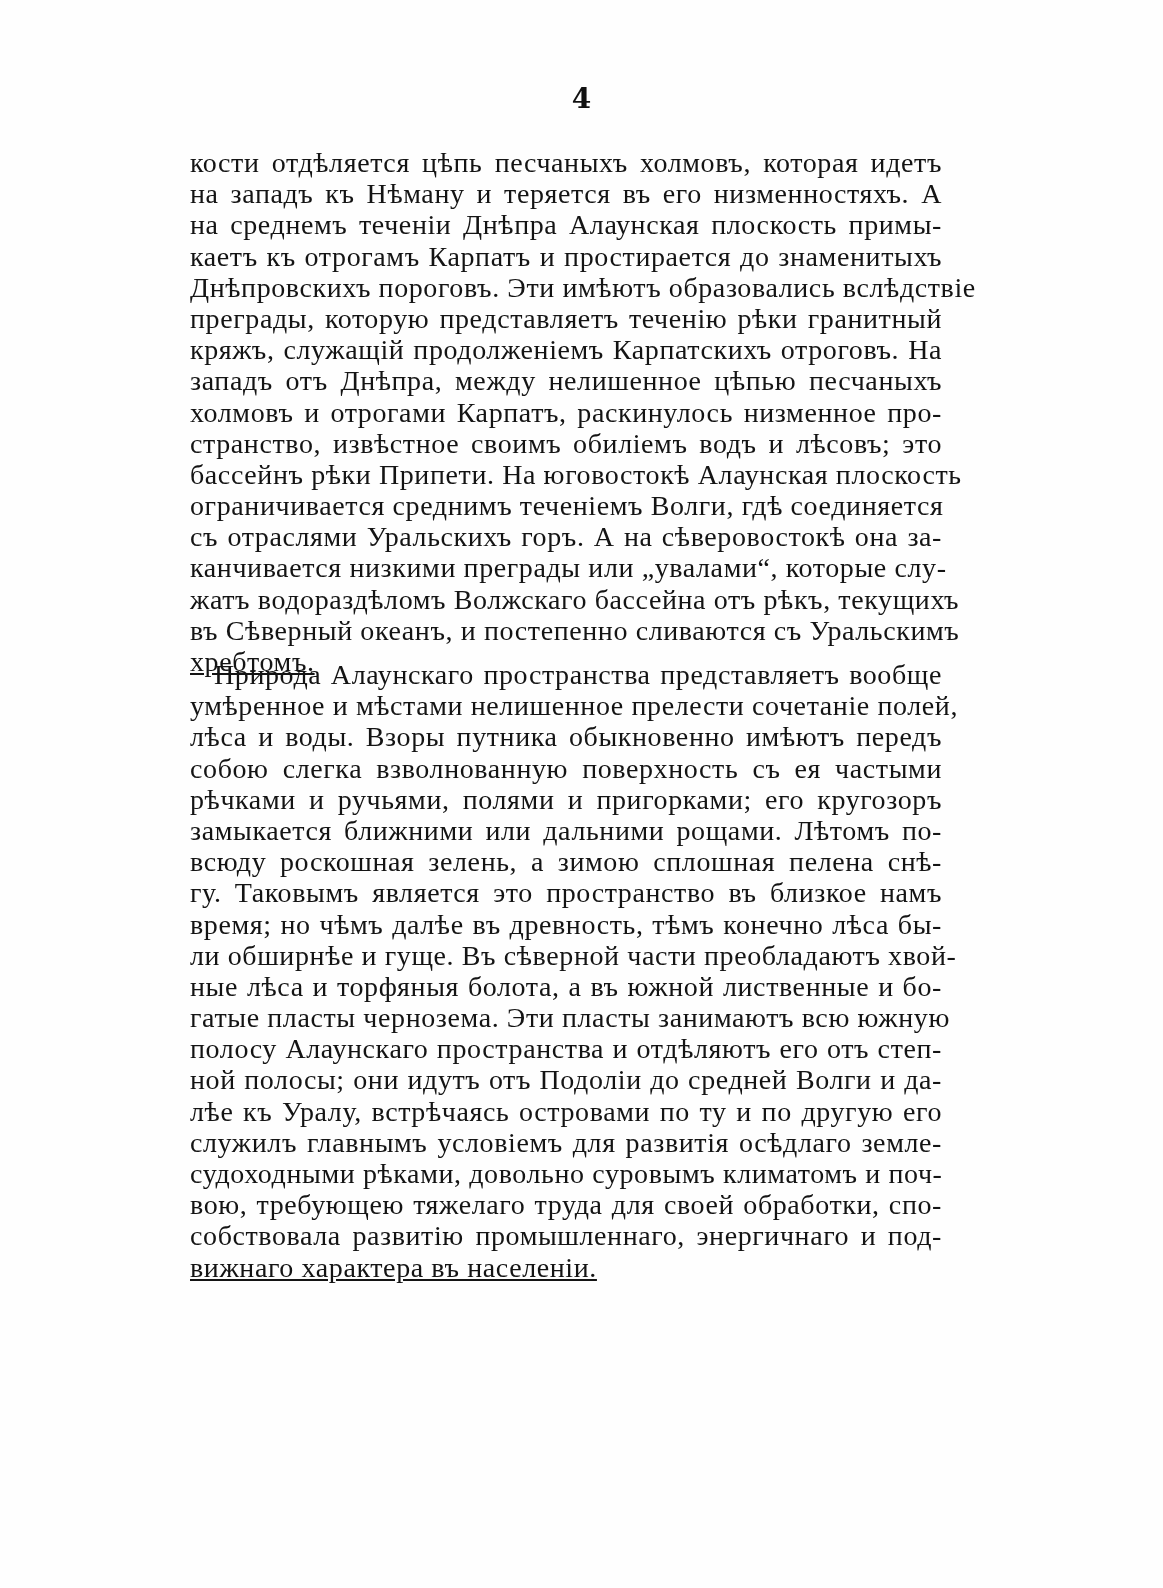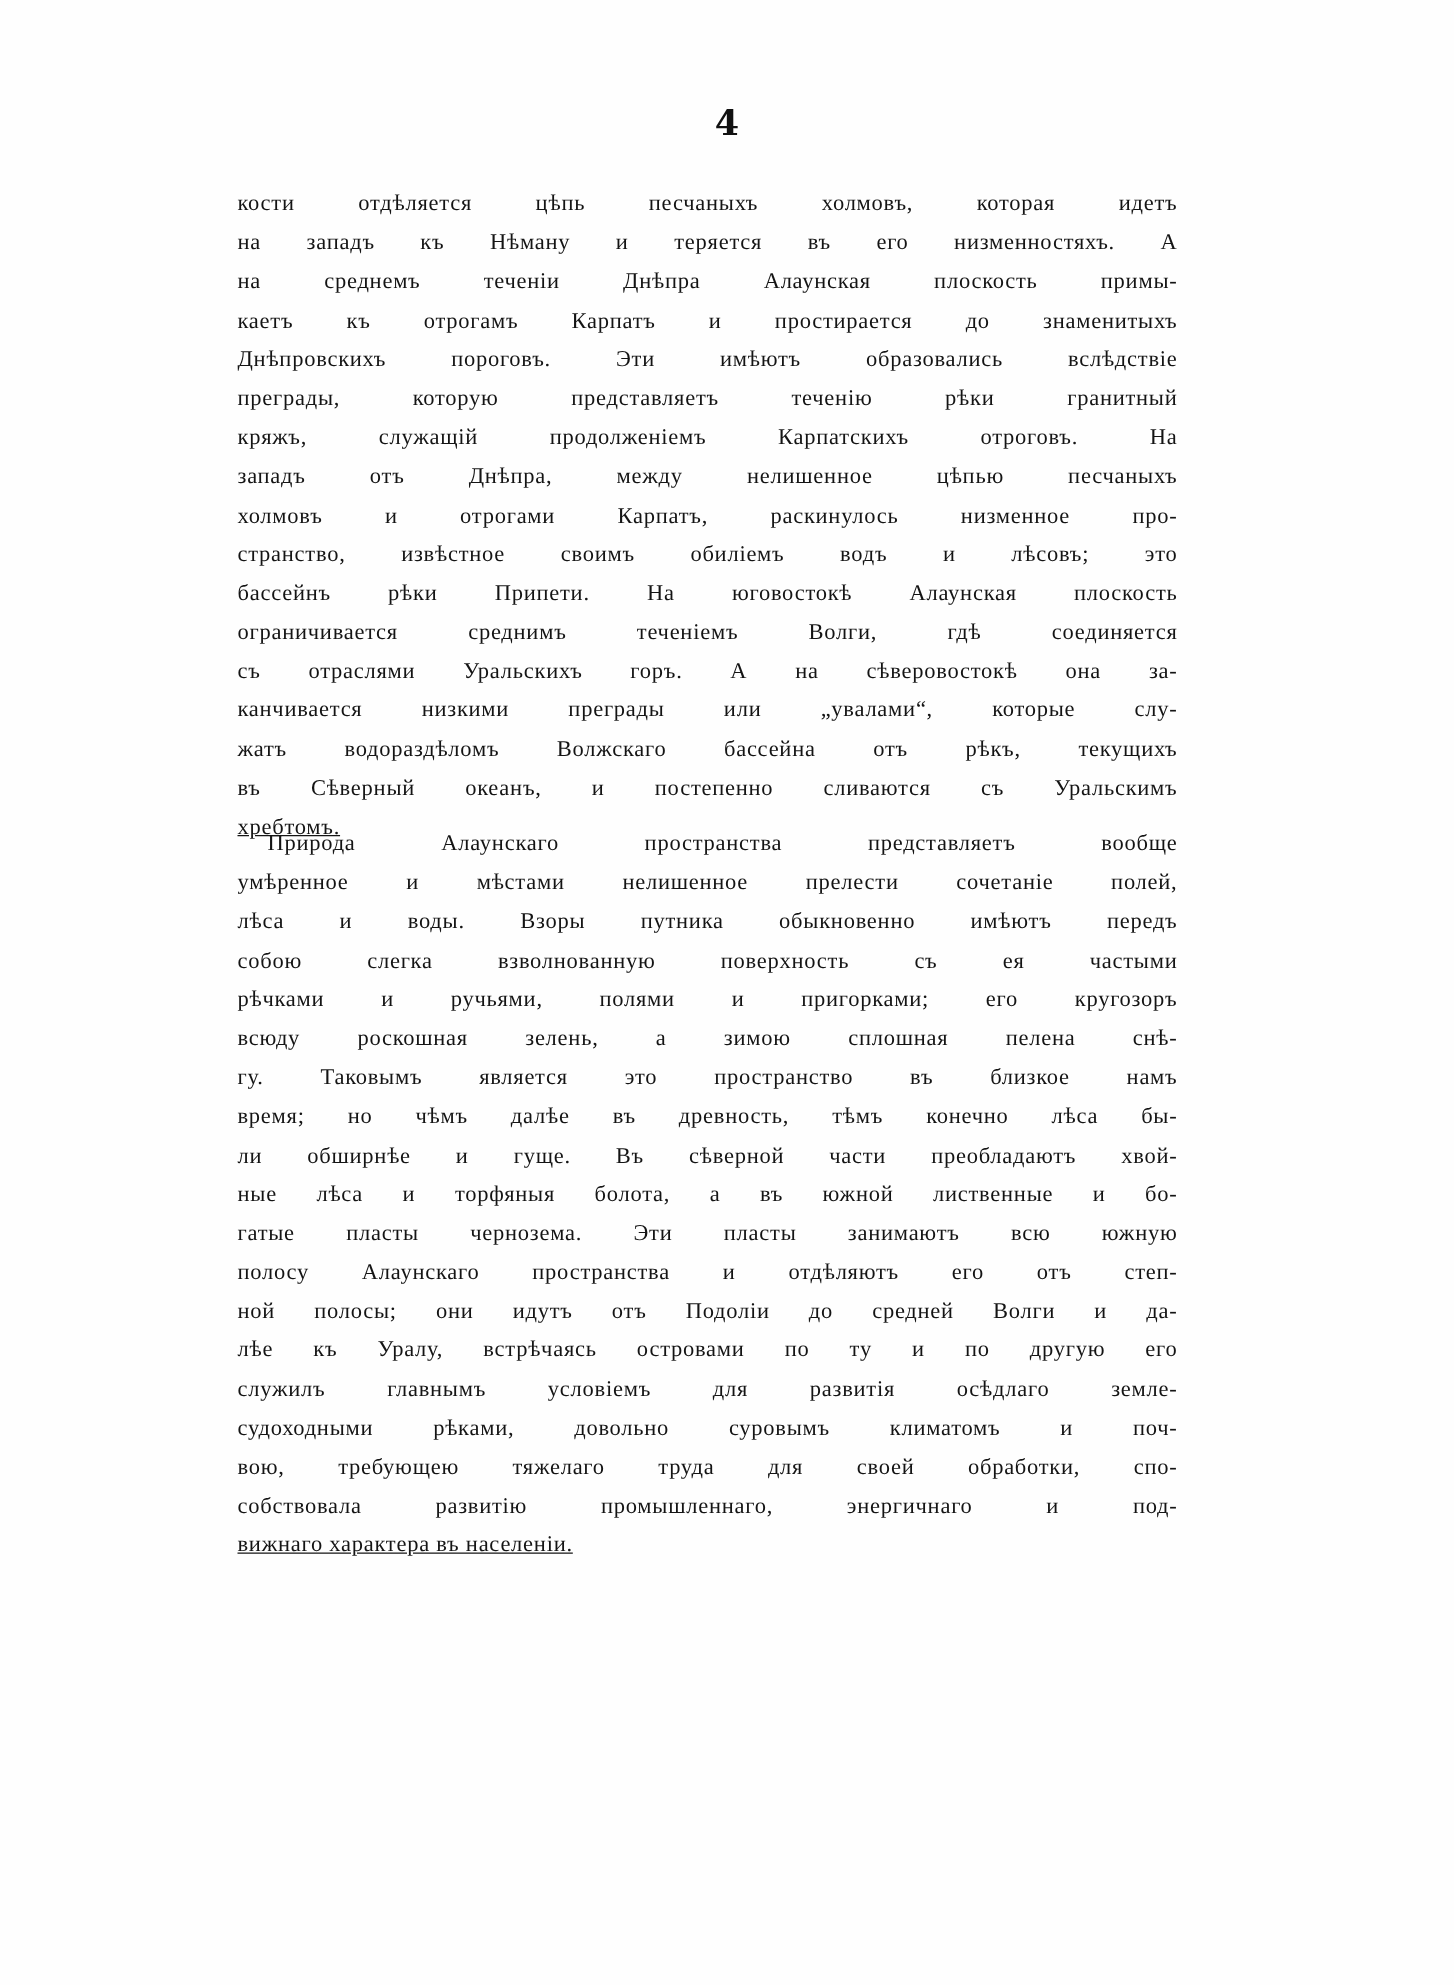--- a/index.html
+++ b/index.html
@@ -5,21 +5,21 @@
     html, body { margin: 0; padding: 0; background: #ffffff; }
     body { width: 1163px; height: 1588px; position: relative; overflow: hidden; }
     .page { position: absolute; left: 0; top: 0; width: 1163px; height: 1588px; background: #fefefe; }
     .page-number {
       position: absolute; left: 0; width: 1163px; top: 82px; text-align: center;
       font-family: "DejaVu Serif", serif; font-size: 28px; color: #111; font-weight: bold;
     }
     .text-block { position: absolute; left: 190px; width: 752px; }
     .line {
       height: 31.2px; line-height: 31.2px; white-space: nowrap;
-      font-family: "Liberation Serif", serif; font-size: 18px; color: #141414;
+      font-family: "Liberation Serif", serif; font-size: 28px; color: #141414;
       text-align: justify; text-align-last: justify; letter-spacing: 0.6px;
     }
     .line.last { text-align-last: left; text-decoration: underline; }
     .line.indent { padding-left: 24px; }
     #para1 { top: 147px; }
     #para2 { top: 659px; }
   </style>
 </head>
 <body>
 
@@ -45,20 +45,21 @@
     <div class="line">въ Сѣверный океанъ, и постепенно сливаются съ Уральскимъ</div>
     <div class="line last">хребтомъ.</div>
   </div>
 
   <div class="text-block" id="para2">
     <div class="line indent">Природа Алаунскаго пространства представляетъ вообще</div>
     <div class="line">умѣренное и мѣстами нелишенное прелести сочетаніе полей,</div>
     <div class="line">лѣса и воды. Взоры путника обыкновенно имѣютъ передъ</div>
     <div class="line">собою слегка взволнованную поверхность съ ея частыми</div>
     <div class="line">рѣчками и ручьями, полями и пригорками; его кругозоръ</div>
+    <div class="line">замыкается ближними или дальними рощами. Лѣтомъ по-</div>
     <div class="line">всюду роскошная зелень, а зимою сплошная пелена снѣ-</div>
     <div class="line">гу. Таковымъ является это пространство въ близкое намъ</div>
     <div class="line">время; но чѣмъ далѣе въ древность, тѣмъ конечно лѣса бы-</div>
     <div class="line">ли обширнѣе и гуще. Въ сѣверной части преобладаютъ хвой-</div>
     <div class="line">ные лѣса и торфяныя болота, а въ южной лиственные и бо-</div>
     <div class="line">гатые пласты чернозема. Эти пласты занимаютъ всю южную</div>
     <div class="line">полосу Алаунскаго пространства и отдѣляютъ его отъ степ-</div>
     <div class="line">ной полосы; они идутъ отъ Подоліи до средней Волги и да-</div>
     <div class="line">лѣе къ Уралу, встрѣчаясь островами по ту и по другую его</div>
     <div class="line">служилъ главнымъ условіемъ для развитія осѣдлаго земле-</div>

